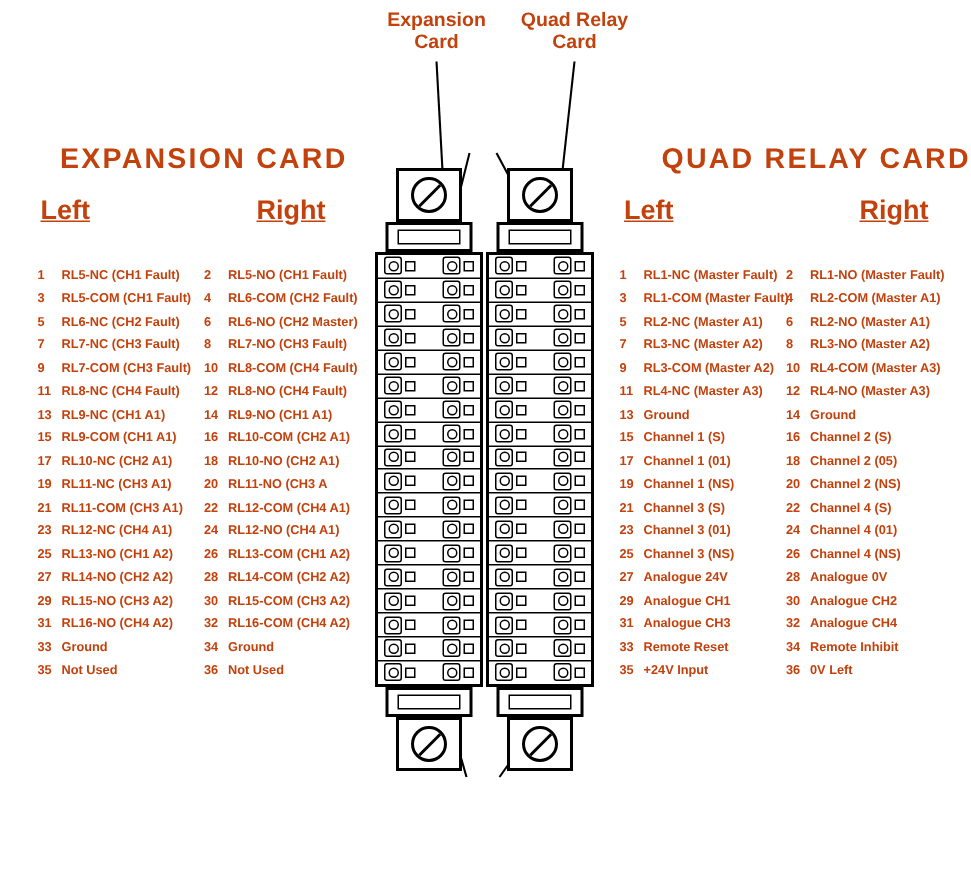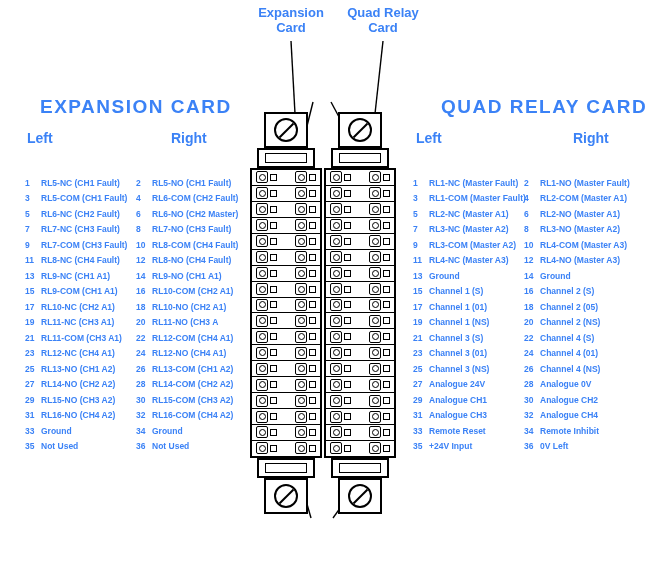--- a/index.html
+++ b/index.html
@@ -1,18 +1,18 @@
 <!DOCTYPE html>
 <html><head>
 <meta charset="utf-8">
 <style>
   html,body { margin:0; padding:0; background:#fff; }
   .canvas {
     position:relative; width:647px; height:582px; background:#fff;
-    font-family:"Liberation Sans", sans-serif; color:#3b82f6; overflow:hidden;
+    font-family:"Liberation Sans", sans-serif; color:#c2410c; overflow:hidden;
   }
   
   .ann {
     position:absolute; font-weight:bold; font-size:13px; line-height:15px;
     text-align:center; white-space:pre-line;
   }
   .ann-exp    { left:247px; top:5px;   width:88px; }
   .ann-quad   { left:337px; top:5px;   width:92px; }
   .ann-slot   { left:290px; top:54px;  width:64px; }
   .ann-bottom { left:277px; top:520px; width:90px; }
@@ -20,21 +20,21 @@
   .leaders { position:absolute; left:0; top:0; pointer-events:none; }
   .leaders line { stroke:#000; stroke-width:1.4; }
   
   .title {
     position:absolute; font-size:19px; font-weight:bold; letter-spacing:1.5px;
     white-space:nowrap;
   }
   .title-exp  { left:40px;  top:96px; }
   .title-quad { left:441px; top:96px; }
   
-  .colhdr { position:absolute; font-size:14px; font-weight:bold; }
+  .colhdr { position:absolute; font-size:18px; font-weight:bold;text-decoration:underline; }
   .hdr-exp-left   { left:27px;  top:130px; }
   .hdr-exp-right  { left:171px; top:130px; }
   .hdr-quad-left  { left:416px; top:130px; }
   .hdr-quad-right { left:573px; top:130px; }
   
   .pintable { position:absolute; top:175px; }
   .pintable-exp  { left:25px;  }
   .pintable-quad { left:413px; }
   .pinrow {
     display:grid; grid-template-columns:13px 92px 13px 92px; column-gap:3px;

